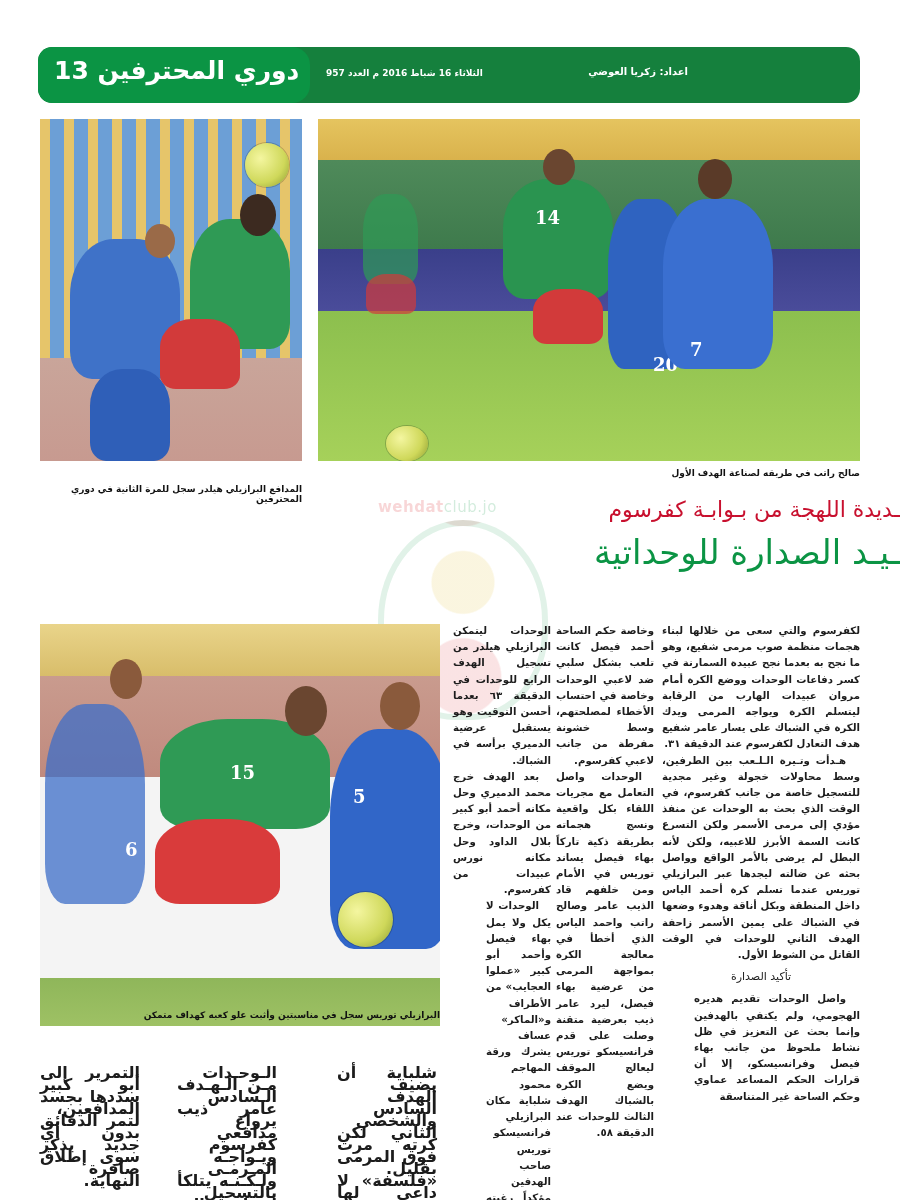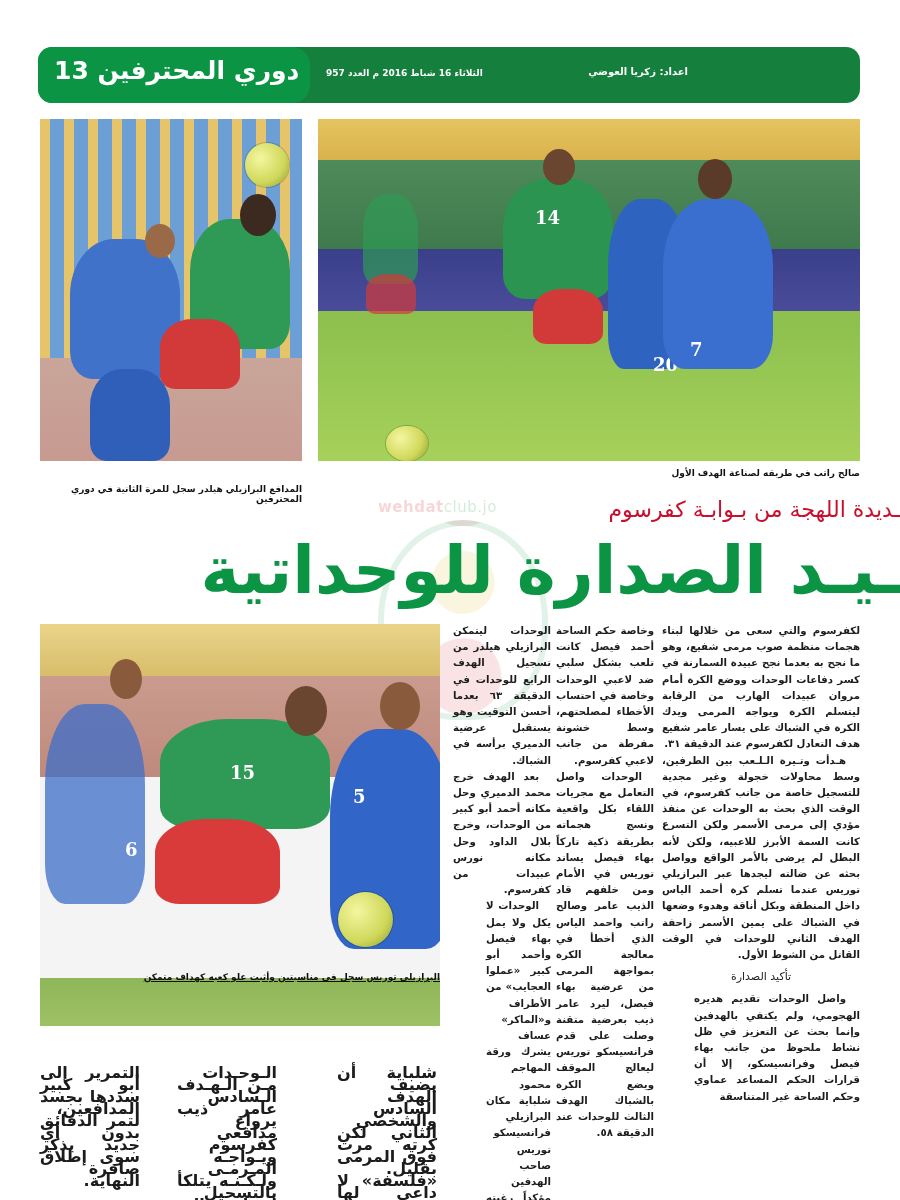--- a/index.html
+++ b/index.html
@@ -32,30 +32,30 @@
       linear-gradient(to bottom, #e9d48a 0%, #d8bd6a 13%, #c99b8e 13%, #c08a7e 38%, #f4f4f4 38%, #f4f4f4 88%, #8fb65a 88%, #9ec164 100%);
   }
   .figure { position: absolute; border-radius: 40% 40% 20% 20%; }
   .head { position: absolute; border-radius: 50%; background: #8a5a3c; }
   .ball { position: absolute; border-radius: 50%; background: radial-gradient(circle at 35% 35%, #f4f6a0, #cfd85a 60%, #8a9a30); box-shadow: 0 0 0 1px rgba(0,0,0,0.2); }
   .jersey-num { position: absolute; color: #fff; font-weight: bold; font-size: 18px; font-family: "DejaVu Serif", serif; }
 
   .caption { position: absolute; font-size: 9px; direction: rtl; color: #111; font-weight: bold; text-align: right; }
   .cap1 { left: 40px; top: 440px; width: 262px; margin-top: 44px; }
   .cap2 { left: 318px; top: 468px; width: 542px; }
-  .cap3 { left: 40px; top: 972px; width: 400px; text-decoration: underline; }
+  .cap3 { left: 40px; top: 1010px; width: 400px; }
 
   
   .watermark-text { position: absolute; left: 378px; top: 498px; font-size: 15px; font-weight: normal; color: rgba(215,25,32,0.18); letter-spacing: 0.5px; }
   .watermark-text span { color: rgba(11,148,68,0.18); }
   .watermark-emblem { position: absolute; left: 378px; top: 520px; width: 170px; height: 200px; border-radius: 50% 50% 45% 45%; border: 6px solid rgba(11,148,68,0.12); background: radial-gradient(circle at 50% 30%, rgba(230,200,80,0.18) 0 20%, rgba(255,255,255,0) 21%), radial-gradient(circle at 50% 80%, rgba(215,25,32,0.12) 0 22%, rgba(255,255,255,0) 23%); }
 
   
   .kicker { position: absolute; right: 0; top: 497px; font-size: 22px; font-weight: normal; color: #c8102e; direction: rtl; white-space: nowrap; }
-  .headline { position: absolute; right: 0; top: 532px; font-size: 66px; font-weight: bold; color: #0b9444; direction: rtl; white-space: nowrap; letter-spacing: -1px; }
+  .headline { position: absolute; right: 0; top: 532px; font-size: 34px; font-weight: normal; color: #0b9444; direction: rtl; white-space: nowrap; letter-spacing: -1px; }
 
   
   .col { position: absolute; direction: rtl; text-align: justify; font-size: 10.2px; line-height: 16.2px; font-weight: bold; color: #1c1c1c; }
   .col p { text-indent: 0; }
   .col p + p { margin-top: 0; }
   .col .sub { text-align: center; font-weight: normal; font-size: 11px; margin: 6px 0; }
   .colR1 { left: 662px; top: 623px; width: 198px; }
 
   .bottom-col { position: absolute; direction: rtl; text-align: justify; font-size: 16px; line-height: 12px; font-weight: bold; color: #1c1c1c; top: 1067px; width: 96px; }
 </style>

